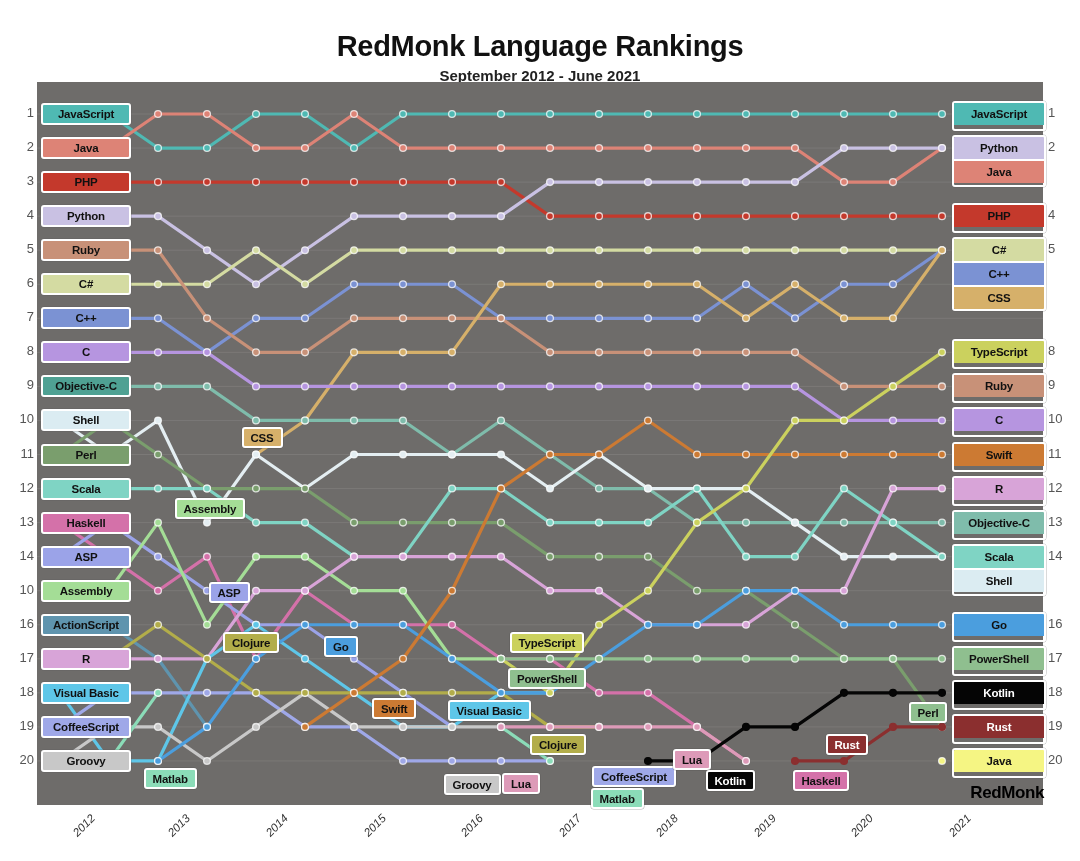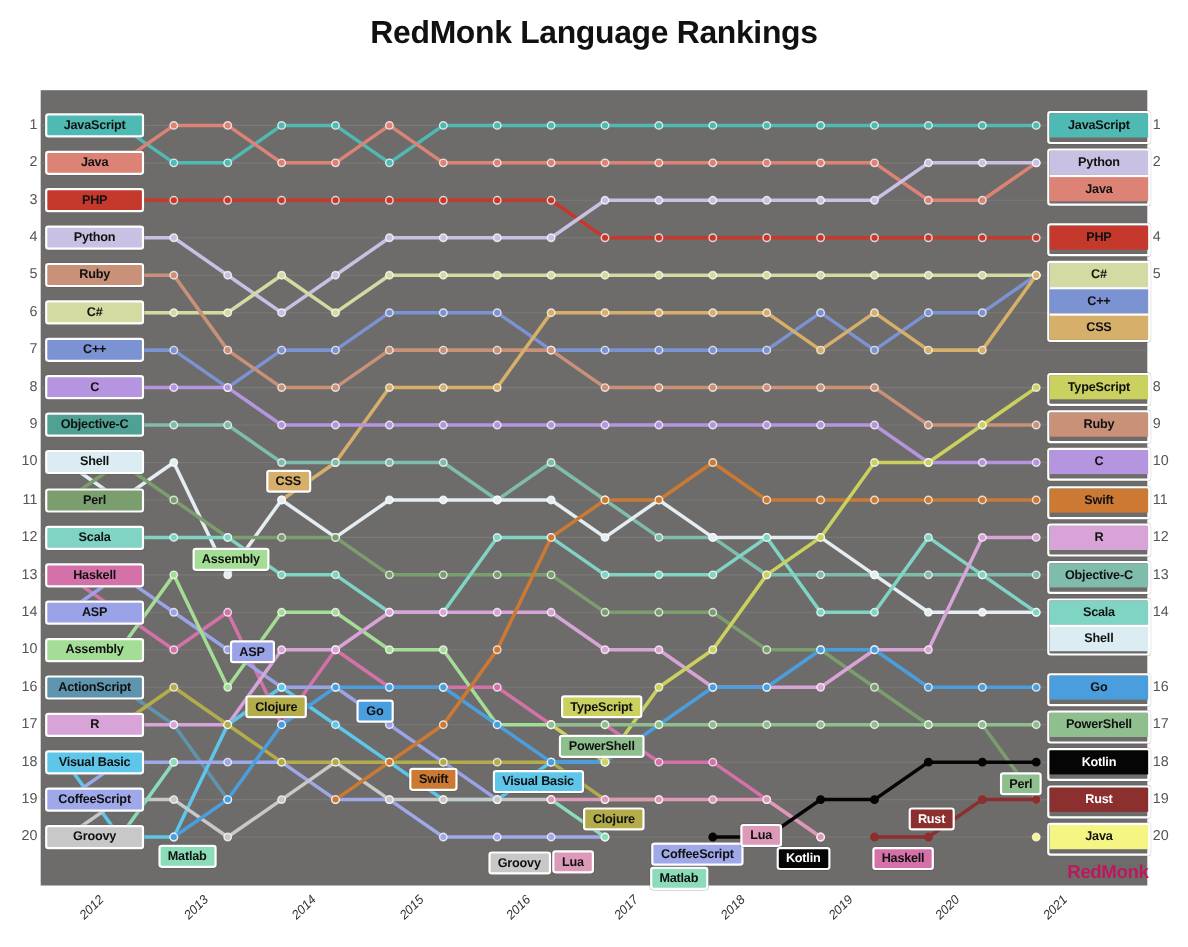--- a/index.html
+++ b/index.html
@@ -3,21 +3,21 @@
 <meta charset="utf-8">
 <style>
   html,body{margin:0;padding:0;}
   body{
     width:1080px;height:861px;background:#ffffff;
     font-family:"Liberation Sans", sans-serif;
     overflow:hidden;position:relative;
   }
   #title{
     text-align:center;font-size:29px;font-weight:bold;color:#111;
-    margin-top:14px;letter-spacing:-0.3px;
+    margin-top:30px;letter-spacing:-0.3px;
   }
   #subtitle{
     text-align:center;font-size:15px;font-weight:bold;color:#222;
     margin-top:4px;
   }
   #chart-wrap{position:absolute;left:0;top:0;width:1080px;height:861px;}
   svg{position:absolute;left:0;top:0;}
   .lbl{
     position:absolute;box-sizing:border-box;
     border:2px solid #ffffff;border-radius:3px;
@@ -51,29 +51,30 @@
   .annot{
     position:absolute;box-sizing:border-box;height:21px;
     border:2px solid #fff;border-radius:3px;
     font-size:11.5px;font-weight:bold;
     display:flex;align-items:center;justify-content:center;
     white-space:nowrap;padding:0 7px;letter-spacing:-0.2px;
     box-shadow:0 0 0 0.5px rgba(70,70,70,.4);
   }
   #watermark{
     position:absolute;right:36px;bottom:58px;
-    font-size:17px;font-weight:bold;color:#be185d;
+    font-size:17px;font-weight:bold;color:#000000;
     letter-spacing:-0.4px;
   }
 </style>
 </head>
 <body>
 
 <div id="chart-wrap">
   <div id="title">RedMonk Language Rankings</div>
+  <div id="subtitle">September 2012 - June 2021</div>
   <svg id="plot-svg" width="1080" height="861">
       <rect x="37" y="82" width="1006" height="723" fill="#6e6c6a"></rect>
       <line x1="37" y1="114" x2="1043" y2="114" stroke="#7b7977" stroke-width="1"></line>
       <line x1="37" y1="148.05" x2="1043" y2="148.05" stroke="#7b7977" stroke-width="1"></line>
       <line x1="37" y1="182.1" x2="1043" y2="182.1" stroke="#7b7977" stroke-width="1"></line>
       <line x1="37" y1="216.14999999999998" x2="1043" y2="216.14999999999998" stroke="#7b7977" stroke-width="1"></line>
       <line x1="37" y1="250.2" x2="1043" y2="250.2" stroke="#7b7977" stroke-width="1"></line>
       <line x1="37" y1="284.25" x2="1043" y2="284.25" stroke="#7b7977" stroke-width="1"></line>
       <line x1="37" y1="318.29999999999995" x2="1043" y2="318.29999999999995" stroke="#7b7977" stroke-width="1"></line>
       <line x1="37" y1="352.34999999999997" x2="1043" y2="352.34999999999997" stroke="#7b7977" stroke-width="1"></line>

